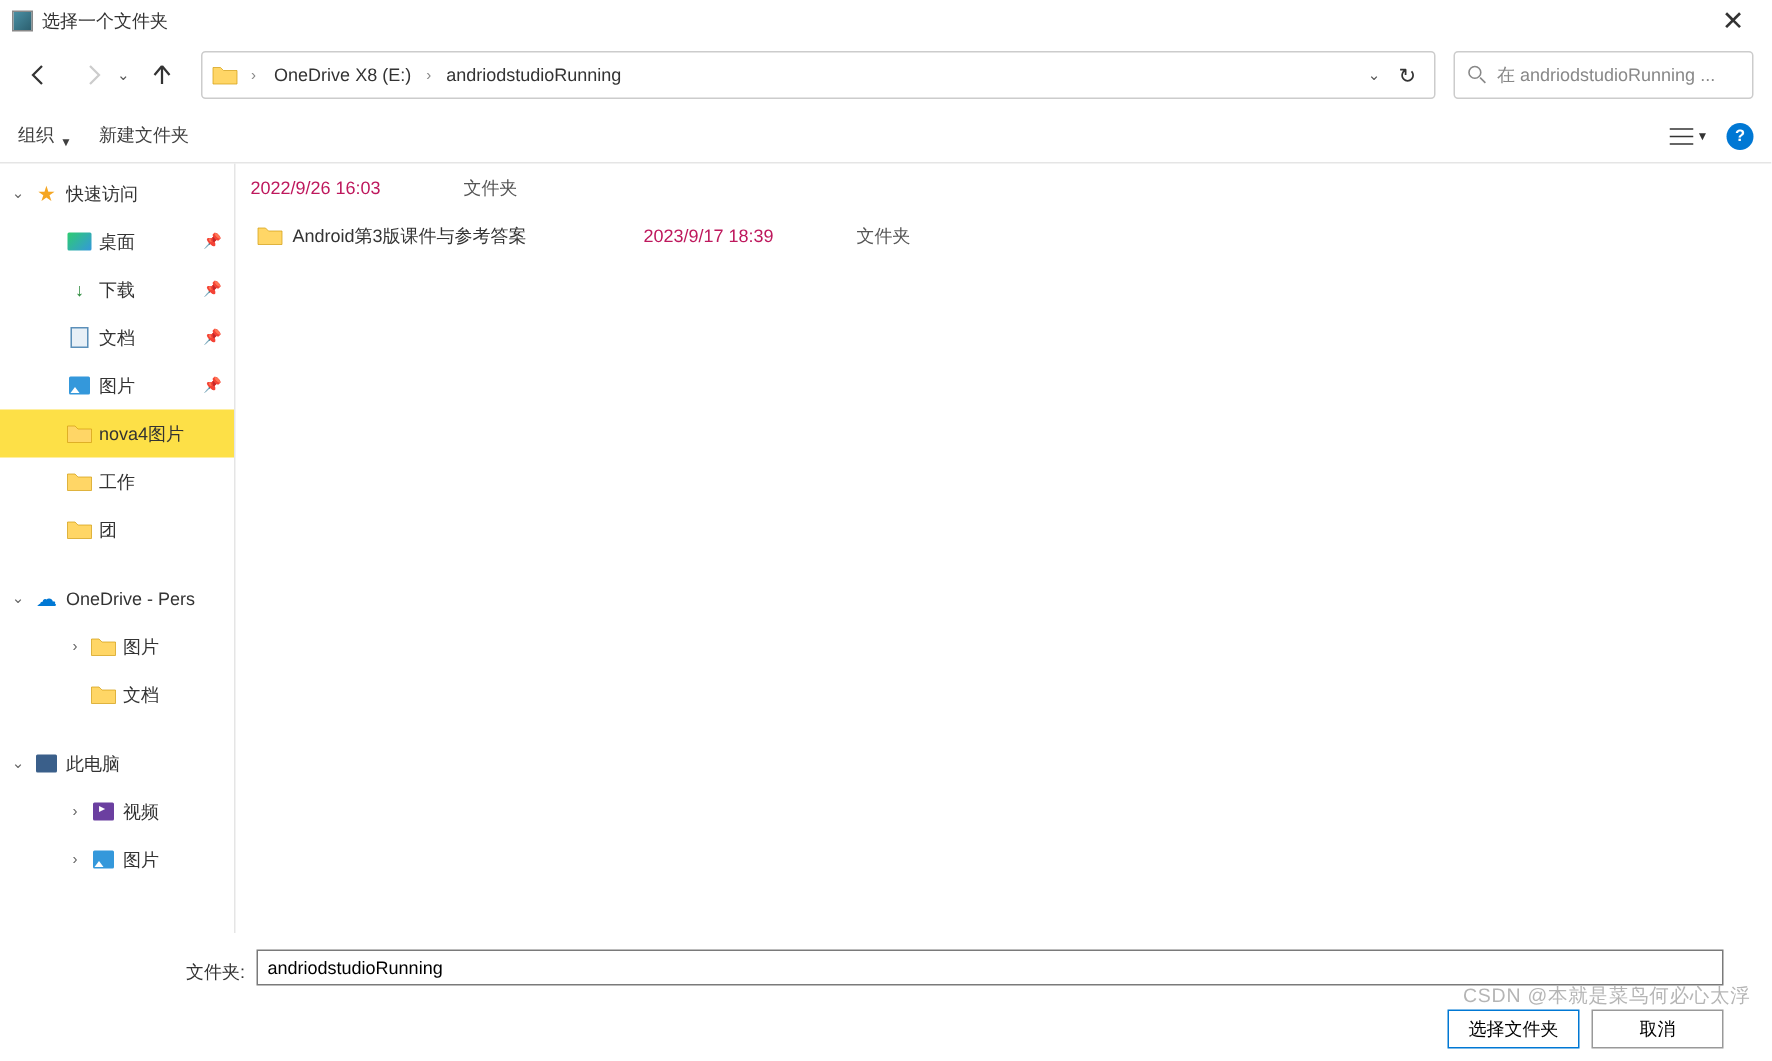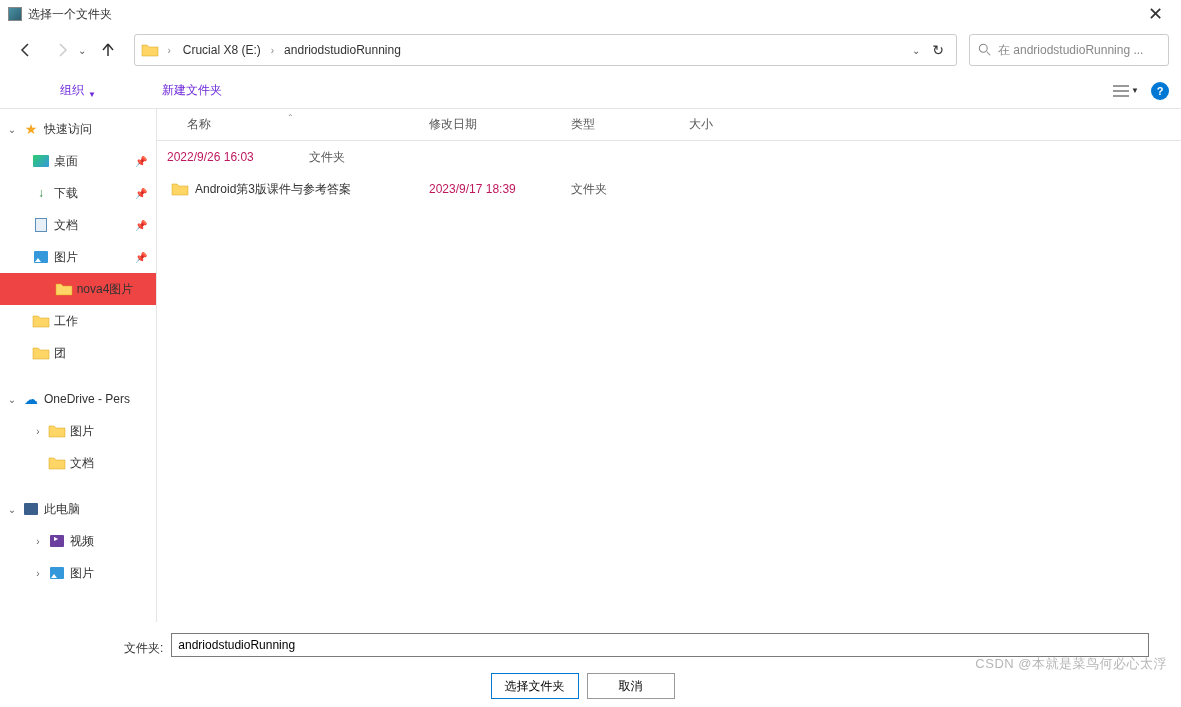--- a/index.html
+++ b/index.html
@@ -24,34 +24,34 @@
     .addr-controls { display:flex; align-items:center; gap:12px; margin-right:6px; }
     .addr-chevron { font-size: 10px; color: #555; }
     .refresh-icon { font-size: 14px; color: #333; }
     
     .search-box { width: 200px; height: 32px; border: 1px solid #ccc; border-radius: 3px; display: flex; align-items: center; padding: 1px 8px; gap: 6px; color: #888; }
     .search-icon-svg { width: 14px; height: 14px; }
     .search-text { font-size: 12px; white-space: nowrap; overflow: hidden; text-overflow: ellipsis; }
     
     .toolbar { height: 36px; display: flex; align-items: center; padding: 0 12px; justify-content: space-between; border-top: 1px solid transparent; }
     .toolbar-left { display: flex; gap: 18px; }
-    .toolbar-item { color: #6d28d9; cursor: pointer; display: flex; align-items: flex-end; gap: 4px; margin-left: 48px; }
+    .toolbar-item { color: #404040; cursor: pointer; display: flex; align-items: flex-end; gap: 4px; }
     .toolbar-drop { font-size: 8px; }
     .toolbar-right { display: flex; align-items: center; gap: 12px; }
     .view-btn { display: flex; align-items: center; gap: 2px; color: #333; }
     .help-icon { width: 18px; height: 18px; border-radius: 50%; background: #0078d4; color: #fff; display: flex; align-items: center; justify-content: center; font-size: 11px; font-weight: bold; }
     
     .main { display: flex; height: 514px; border-top: 1px solid #e5e5e5; }
     
     .sidebar { width: 157px; border-right: 1px solid #e5e5e5; overflow-y: auto; padding-top: 4px; position: relative; }
     .sidebar::-webkit-scrollbar { width: 16px; }
     .sidebar::-webkit-scrollbar-thumb { background: #c1c1c1; border-radius: 0; }
     .tree-item { display: flex; align-items: center; height: 32px; padding-left: 6px; cursor: pointer; gap: 4px; white-space: nowrap; overflow: hidden; }
-    .tree-item.selected { background: #ef4444; justify-content: center; }
-    .tree-item.indent1 { padding-left: 32px; position: relative; }
+    .tree-item.selected { background: #fde047; }
+    .tree-item.indent1 { padding-left: 44px; position: relative; }
     .tree-chevron { width: 12px; font-size: 10px; color: #666; text-align: center; }
     .tree-chevron.empty { visibility: hidden; }
     .tree-icon { width: 18px; height: 16px; display: flex; align-items: center; justify-content: center; flex-shrink: 0; }
     .tree-label { font-size: 12px; overflow: hidden; text-overflow: ellipsis; }
     .pin-icon { position: absolute; right: 8px; font-size: 10px; color: #888; }
     .tree-spacer { height: 14px; }
     
     .file-area { flex: 1; display: flex; flex-direction: column; }
     .file-header { display: flex; height: 32px; align-items: center; border-bottom: 1px solid #e5e5e5; color: #555; font-size: 12px; }
     .col { padding: 0 10px; }
@@ -67,21 +67,21 @@
     .file-date-cell { width: 142px; padding-left: 10px; color: #be185d; }
     .file-type-cell { width: 118px; padding-left: 10px; color: #555; }
     
     .folder-icon { width: 18px; height: 14px; display: inline-block; }
     .folder-svg { fill: #ffd666; stroke: #d4a017; stroke-width: 0.5; }
     
     .footer { padding: 10px 16px 12px 16px; border-top: 1px solid transparent; }
     .folder-field-row { display: flex; align-items: flex-end; gap: 8px; margin-bottom: 16px; padding-left: 108px; }
     .folder-label { font-size: 12px; color: #333; }
     .folder-input { flex: 1; height: 24px; border: 1px solid #7a7a7a; padding: 0 6px; font-size: 12px; margin-right: 16px; }
-    .button-row { display: flex; justify-content: center; gap: 8px; padding-right: 16px; }
+    .button-row { display: flex; justify-content: flex-end; gap: 8px; padding-right: 16px; }
     .dialog-btn { min-width: 88px; height: 26px; border: 1px solid #999; background: #fff; font-size: 12px; cursor: pointer; padding: 0 12px; }
     .dialog-btn.primary { border: 1px solid #0078d4; }
     
     .watermark { position: absolute; right: 14px; bottom: 34px; font-size: 13px; color: rgba(120,120,120,0.55); pointer-events: none; letter-spacing: 0.5px; }
     
     
     .star-icon { color: #f5a623; font-size: 14px; }
     .desktop-icon { width:16px; height:12px; background: linear-gradient(135deg,#2ecc71,#3498db); border-radius:1px; }
     .download-arrow { color: #2e8b3e; font-weight: bold; }
     .doc-icon { width:12px; height:14px; border:1px solid #5b8fb9; background:#e8f0f7; }
@@ -122,21 +122,21 @@
   </div>
 
   <div class="address-bar">
     <span class="address-folder-icon">
       <svg width="18" height="14" viewBox="0 0 18 14">
           <path class="folder-svg" d="M1 2 h5 l2 2 h9 v9 h-16 z"></path>
         </svg>
     </span>
     <span class="breadcrumb-sep">›</span>
     <div class="breadcrumb">
-      <span class="breadcrumb-item">Crucial X8 (E:)</span>
+      <span class="breadcrumb-item">OneDrive X8 (E:)</span>
       <span class="breadcrumb-sep">›</span>
       <span class="breadcrumb-item">andriodstudioRunning</span>
     </div>
     <div class="addr-controls">
       <span class="addr-chevron">⌄</span>
       <span class="refresh-icon">↻</span>
     </div>
   </div>
 
   <div class="search-box">
@@ -271,29 +271,20 @@
     <div class="tree-item indent1">
       <span class="tree-chevron">›</span>
       <span class="tree-icon">
           <span class="pic-icon"></span>
         </span>
       <span class="tree-label">图片</span>
     </div>
   </div>
 
   <div class="file-area">
-    <div class="file-header">
-      <div class="col col-name">
-        <span>名称</span>
-        <span class="sort-indicator">⌃</span>
-      </div>
-      <div class="col col-date">修改日期</div>
-      <div class="col col-type">类型</div>
-      <div class="col col-size">大小</div>
-    </div>
     <div class="file-list">
       <div class="file-row">
         <div class="file-date-cell">2022/9/26 16:03</div>
         <div class="file-type-cell">文件夹</div>
       </div>
       <div class="file-row">
         <div class="file-name-cell">
           <span class="folder-icon"><svg width="18" height="14" viewBox="0 0 18 14">
                 <path class="folder-svg" d="M1 2 h5 l2 2 h9 v9 h-16 z"></path>
               </svg></span>

